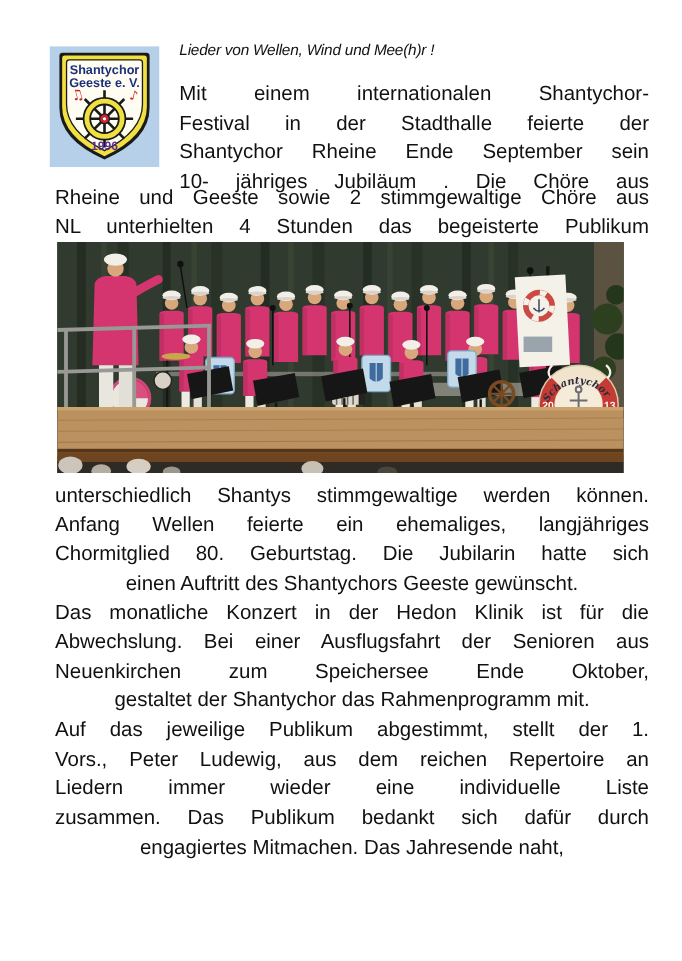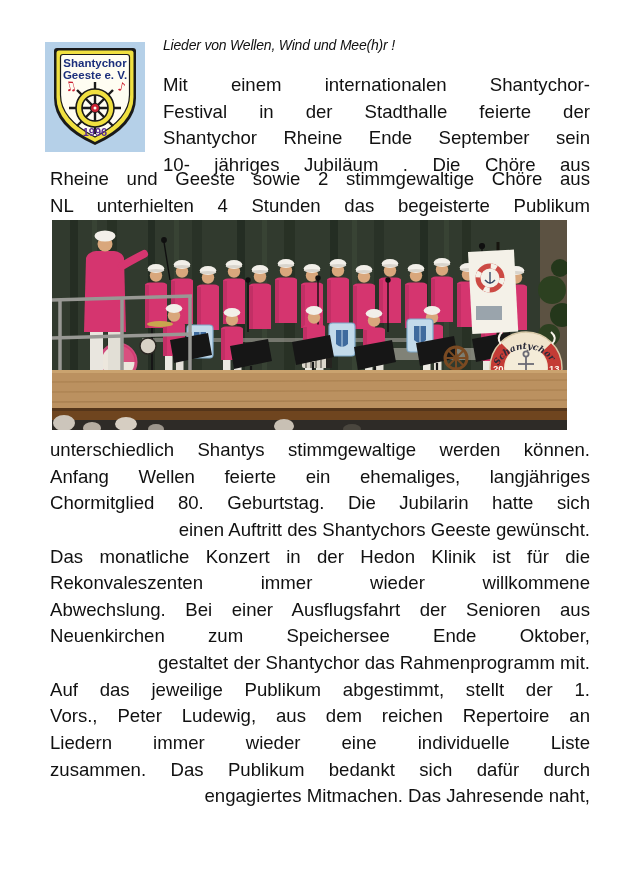--- a/index.html
+++ b/index.html
@@ -11,21 +11,21 @@
   .title{
     position:absolute;left:163px;top:31px;width:430px;height:28px;
     font-style:italic;font-weight:normal;font-size:14px;line-height:28px;
     letter-spacing:-0.2px;white-space:nowrap;
   }
   .intro{position:absolute;left:163px;top:60px;width:427px;margin-top:12px;}
   .full-intro{position:absolute;left:50px;top:166px;width:540px;}
   .body-block{position:absolute;left:50px;top:437px;width:540px;}
   .line{
     height:26.65px;line-height:26.65px;font-size:18.6px;
-    overflow:hidden;white-space:nowrap;text-align:right;
+    overflow:hidden;white-space:nowrap;text-align:center;
   }
   .line.just{
     white-space:normal;text-align:justify;text-align-last:justify;
   }
   .photo{
     position:absolute;left:52px;top:220px;width:515px;height:210px;
     overflow:hidden;background:#313a2e;
   }
   .photo svg{display:block;width:515px;height:210px;}
 </style>
@@ -303,21 +303,20 @@
     </svg>
   </div>
 
   <div class="body-block">
 
       <div class="line just">unterschiedlich Shantys stimmgewaltige werden können.</div>
       <div class="line just">Anfang Wellen feierte ein ehemaliges, langjähriges</div>
       <div class="line just">Chormitglied 80. Geburtstag. Die Jubilarin hatte sich</div>
       <div class="line">einen Auftritt des Shantychors Geeste gewünscht.</div>
       <div class="line just">Das monatliche Konzert in der Hedon Klinik ist für die</div>
-      <div class="line just">Rekonvaleszenten immer wieder willkommene</div>
       <div class="line just">Abwechslung. Bei einer Ausflugsfahrt der Senioren aus</div>
       <div class="line just">Neuenkirchen zum Speichersee Ende Oktober,</div>
       <div class="line">gestaltet der Shantychor das Rahmenprogramm mit.</div>
       <div class="line just">Auf das jeweilige Publikum abgestimmt, stellt der 1.</div>
       <div class="line just">Vors., Peter Ludewig, aus dem reichen Repertoire an</div>
       <div class="line just">Liedern immer wieder eine individuelle Liste</div>
       <div class="line just">zusammen. Das Publikum bedankt sich dafür durch</div>
       <div class="line">engagiertes Mitmachen. Das Jahresende naht,</div>
     </div>
 

